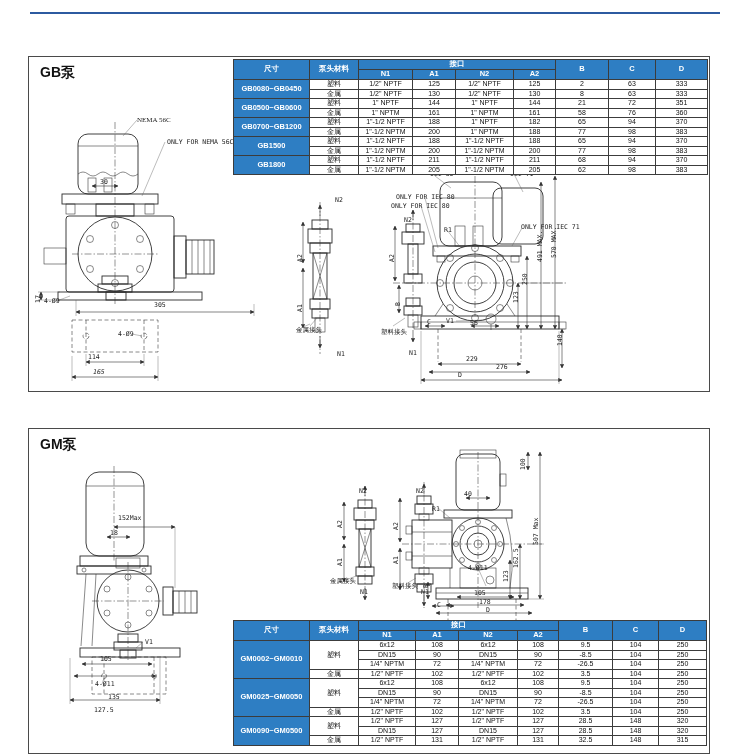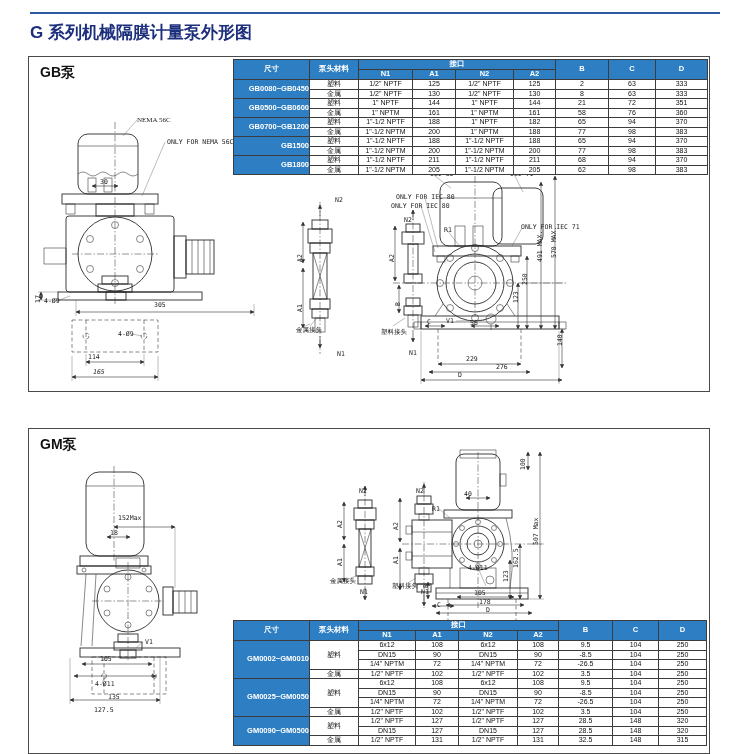--- a/index.html
+++ b/index.html
@@ -7,41 +7,40 @@
   #page{position:relative;width:750px;height:754px;background:#fff;overflow:hidden;
         font-family:"Liberation Sans",sans-serif;}
   .toprule{position:absolute;left:30px;top:12px;width:690px;height:2px;background:var(--rule);}
   .title{position:absolute;left:30px;top:21px;font-size:17px;font-weight:bold;color:var(--navy);}
   .secbox{position:absolute;border:1px solid #4a4a4a;background:#fff;}
   .seclabel{position:absolute;font-size:14px;font-weight:bold;color:#111;}
   table.spec{position:absolute;border-collapse:collapse;table-layout:fixed;background:#fff;}
   table.spec th,table.spec td{border:1px solid #3c3c3c;padding:0;text-align:center;
         font-size:7px;line-height:8.5px;height:8.5px;overflow:hidden;white-space:nowrap;color:#111;}
   table.spec thead th{background:var(--blue);color:#fff;font-weight:bold;font-size:7.5px;height:9px;}
-  table.spec td.model{background:var(--blue);color:#fff;font-weight:bold;font-size:7.5px;text-align:right;}
+  table.spec td.model{background:var(--blue);color:#fff;font-weight:bold;font-size:7.5px;}
   table.spec td.mat{font-size:7px;}
   .lbl{position:absolute;font:6.5px "DejaVu Sans Mono",monospace;color:#1c1c1c;white-space:nowrap;}
   .lbl.v{transform:rotate(-90deg);transform-origin:0 0;}
   .lbl.cn{font-family:"Liberation Sans",sans-serif;font-size:6.5px;}
   .lbl.big{font-size:7px;}
   svg.draw{position:absolute;overflow:visible;}
   .ln{stroke:#2b2b2b;stroke-width:0.9;fill:none;}
   .thin{stroke-width:0.55;}
   .cl{stroke:#2b2b2b;stroke-width:0.5;fill:none;stroke-dasharray:7 2 1.5 2;}
   .dash{stroke:#2b2b2b;stroke-width:0.55;fill:none;stroke-dasharray:4 2.5;}
   .dim{stroke:#333;stroke-width:0.6;fill:none;}
   .ext{stroke:#555;stroke-width:0.4;fill:none;}
 </style>
 </head>
 <body>
 
 <div id="page">
 
   <div class="toprule"></div>
-  <div class="title">G 系列机械隔膜计量泵外形图</div>
 
   <div class="secbox" style="left:28px;top:56px;width:680px;height:334px;"></div>
   <div class="seclabel" style="left:40px;top:64px;text-align:center;">GB泵</div>
 
   <svg class="draw" style="left:30px;top:100px;" width="230" height="290" viewBox="0 0 230 290">
     <defs>
       <marker id="ah" viewBox="0 0 10 10" refX="9" refY="5" markerWidth="7" markerHeight="7" orient="auto-start-reverse">
         <path d="M0,0L10,5L0,10z" fill="#333"></path>
       </marker>
     </defs>

